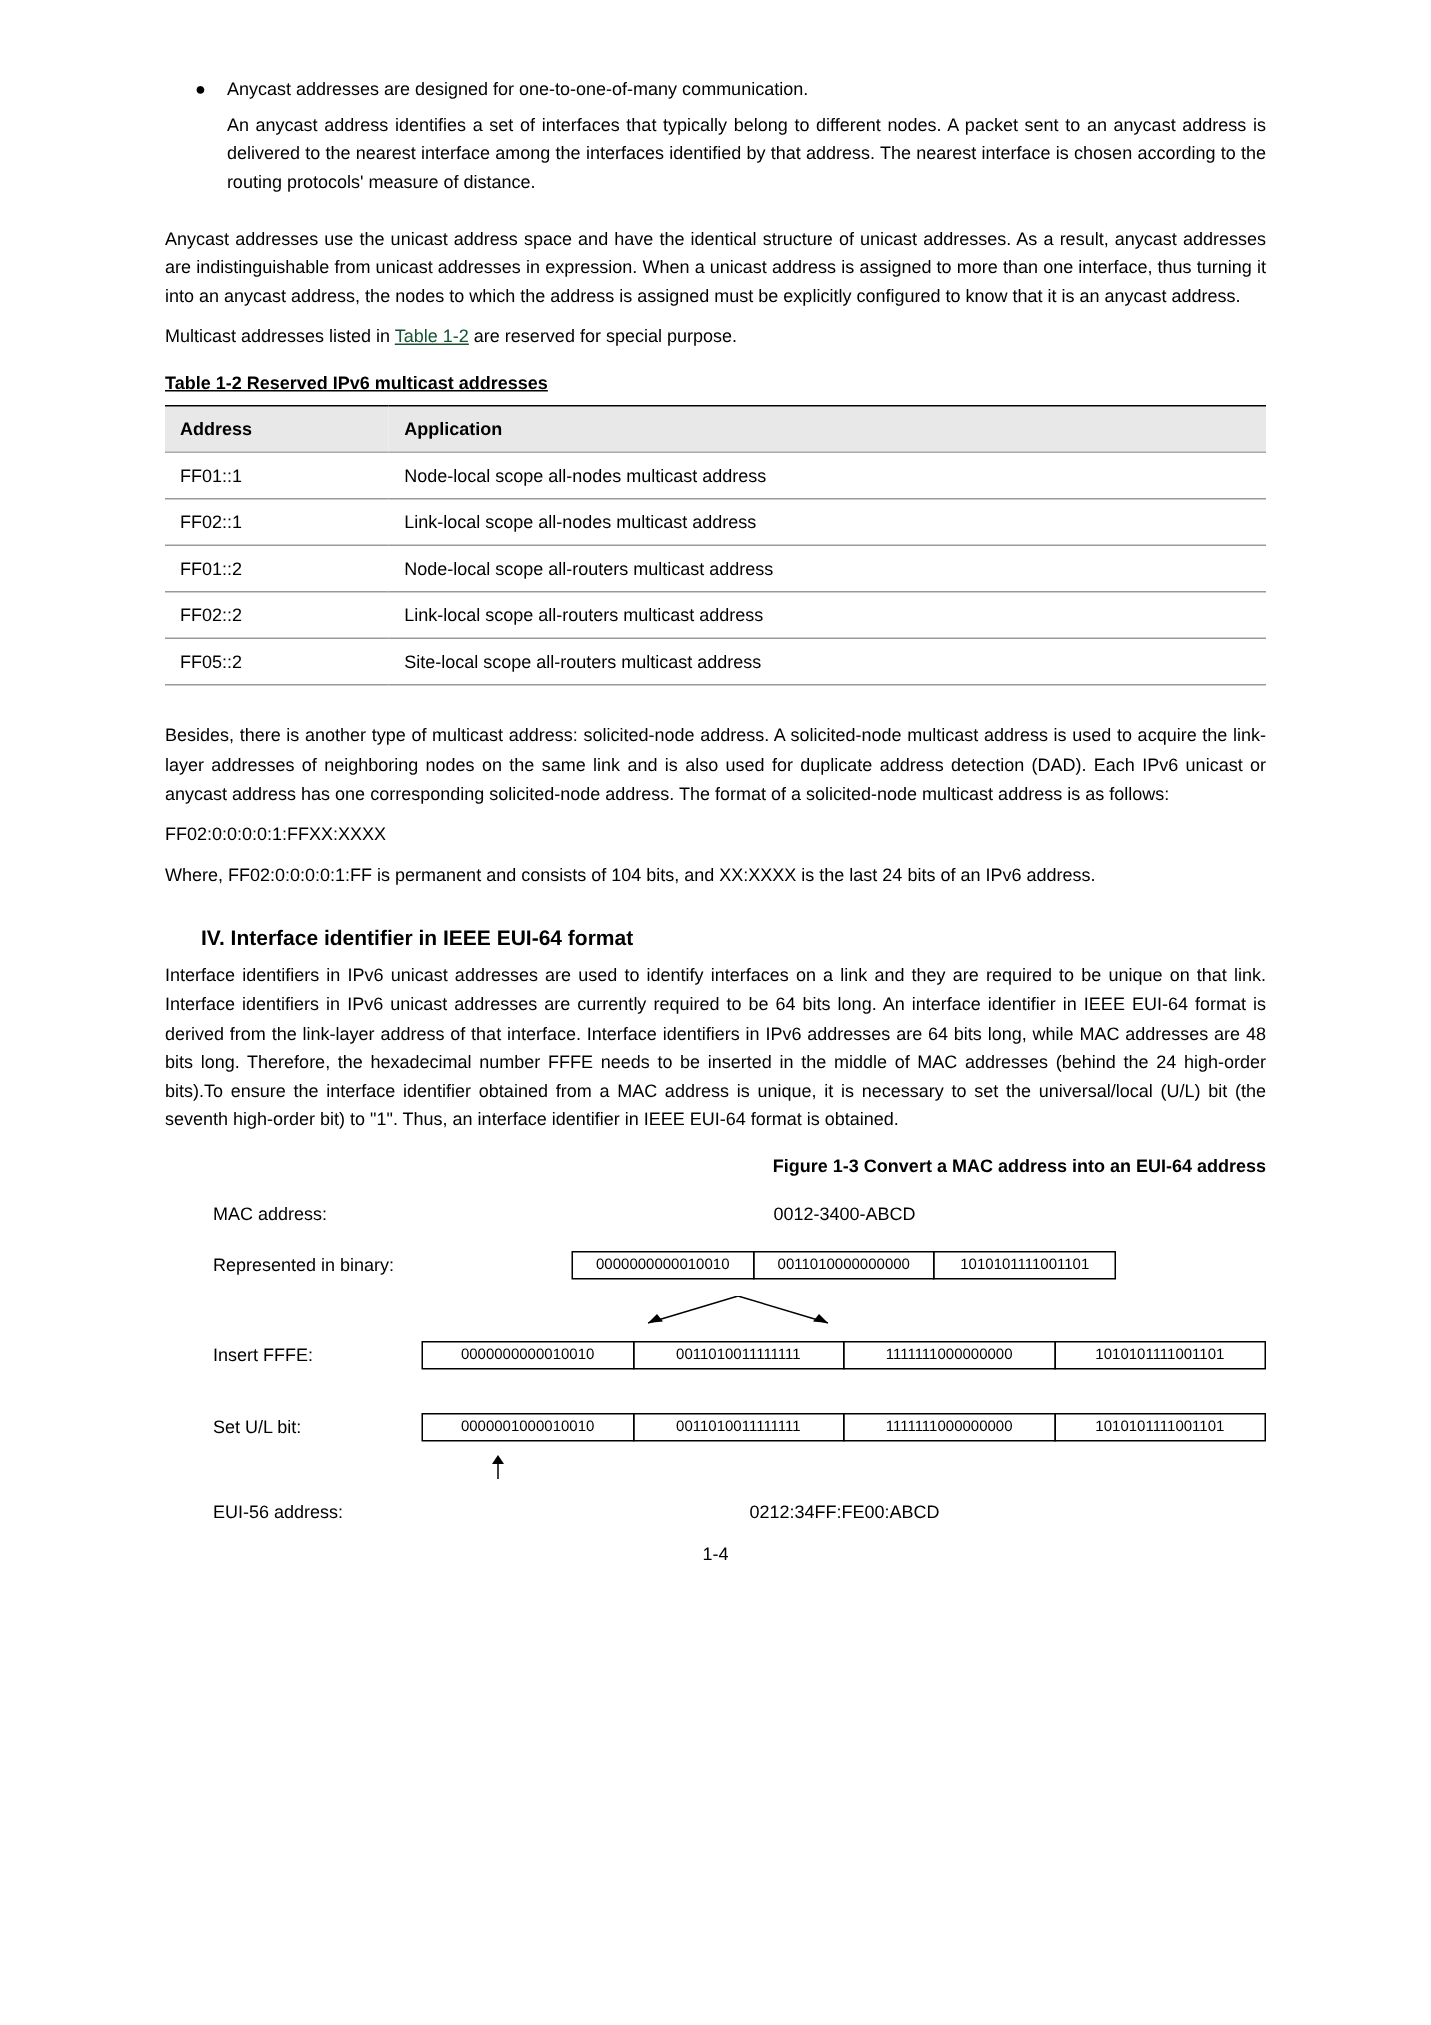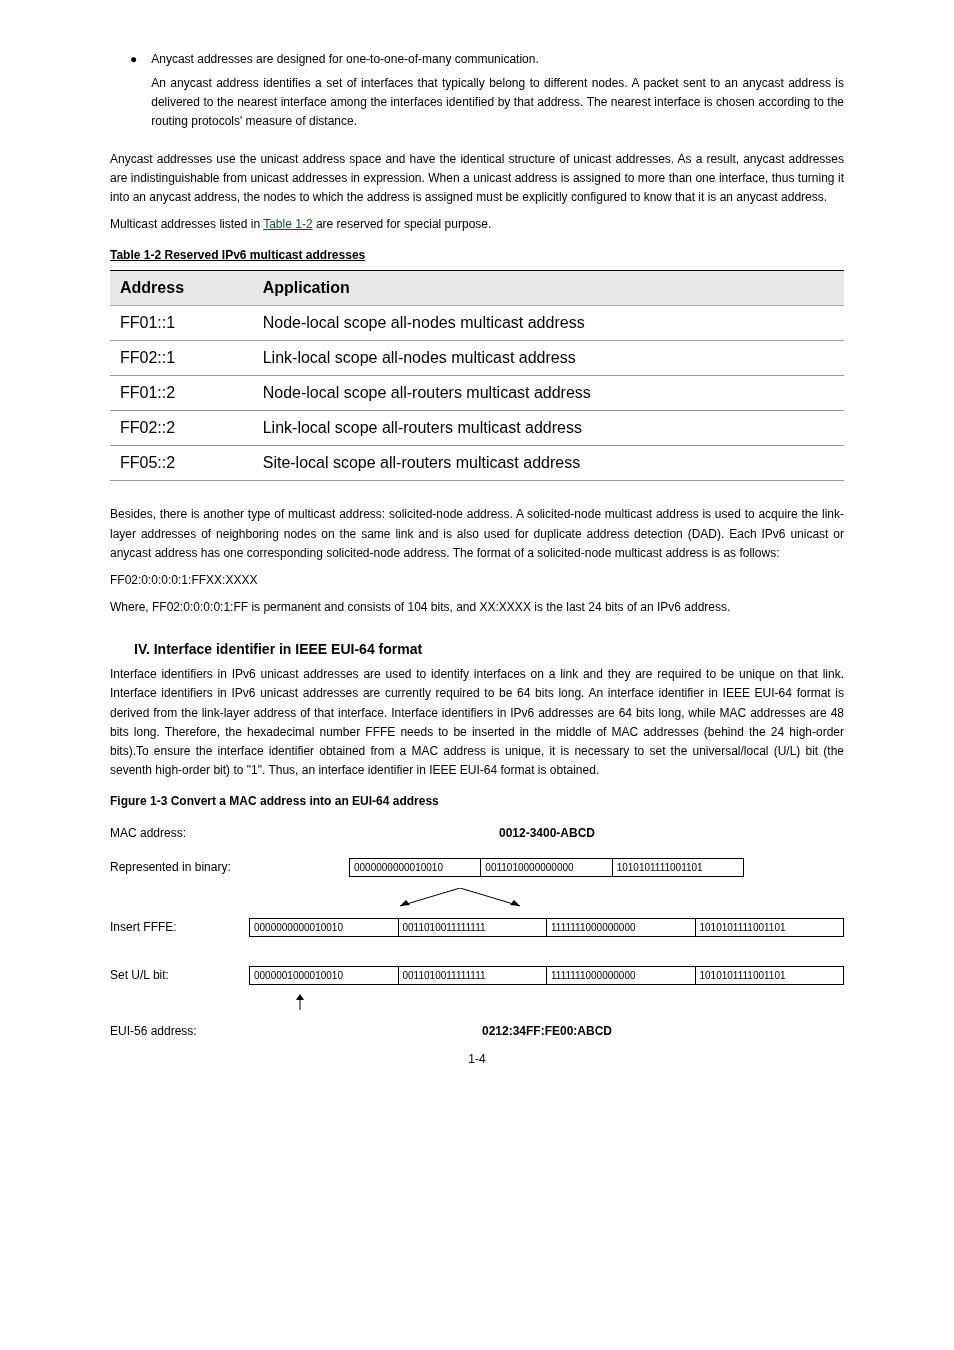--- a/index.html
+++ b/index.html
@@ -38,21 +38,21 @@
   }
   .table-caption {
     font-size: 12px;
     font-weight: bold;
     margin: 14px 0 8px 0;
     text-decoration: underline;
   }
   table.simple {
     width: 100%;
     border-collapse: collapse;
-    font-size: 16px;
+    font-size: 12px;
   }
   table.simple th {
     text-align: left;
     font-weight: bold;
     background: #e8e8e8;
     padding: 8px 10px;
     border-top: 1px solid #000;
     border-bottom: 1px solid #aaa;
   }
   table.simple td {
@@ -63,64 +63,66 @@
     font-size: 14px;
     font-weight: bold;
     margin-top: 24px;
     margin-bottom: 8px;
     margin-left: 24px;
   }
   .fig-caption {
     font-size: 12px;
     font-weight: bold;
     margin: 14px 0 10px 0;
+    text-align: right;
   }
   
   .diagram {
     margin-top: 12px;
     font-size: 11px;
+    margin-left: 32px;
   }
   .diagram-row {
     display: flex;
     align-items: center;
     margin-bottom: 8px;
     height: 26px;
   }
   .diagram-label {
     width: 140px;
     flex-shrink: 0;
     font-size: 12px;
   }
   .diagram-cells {
     display: flex;
     flex: 1;
   }
   .cell {
     border: 1px solid #000;
     padding: 3px 4px;
     font-size: 10px;
+    text-align: center;
     flex: 1;
     margin-left: -1px;
   }
   .arrows-row {
     margin-left: 220px;
     margin-bottom: 6px;
     position: relative;
     height: 20px;
   }
   .arrow-svg {
     position: absolute;
     left: 0;
     top: 0;
   }
   .centered-text {
     text-align: center;
     width: 100%;
     font-size: 12px;
-    font-weight: bold;
   }
   .ul-arrow {
     margin-left: 180px;
     margin-top: -4px;
     margin-bottom: 4px;
   }
   .page-number {
     text-align: center;
     font-size: 12px;
   }

